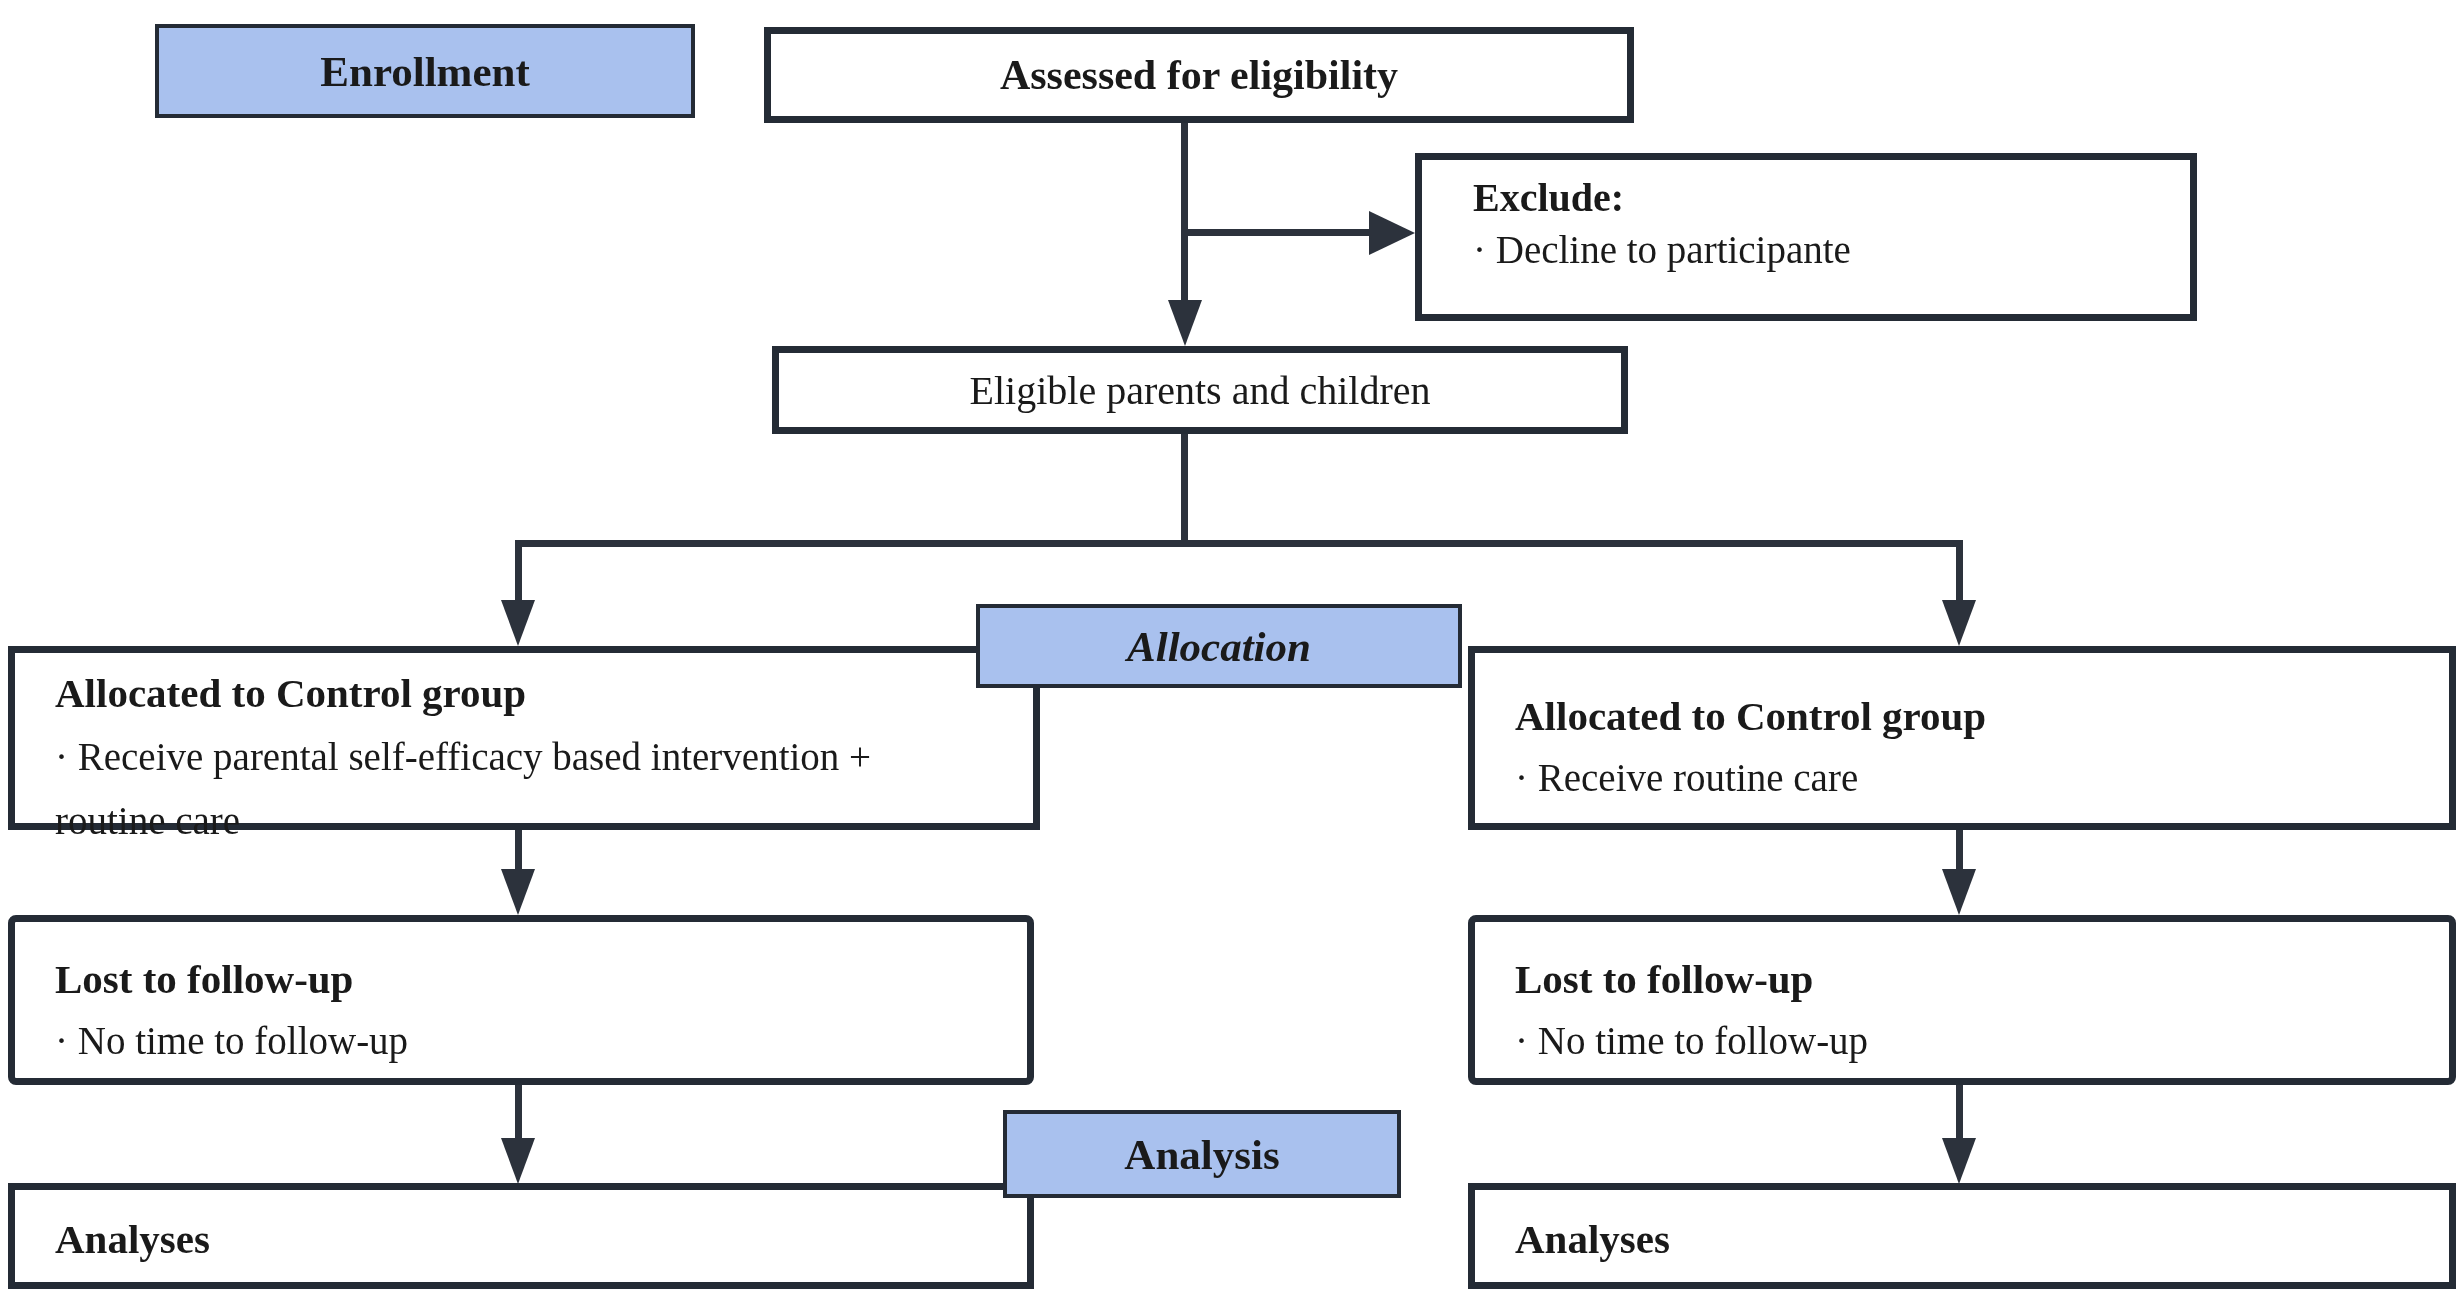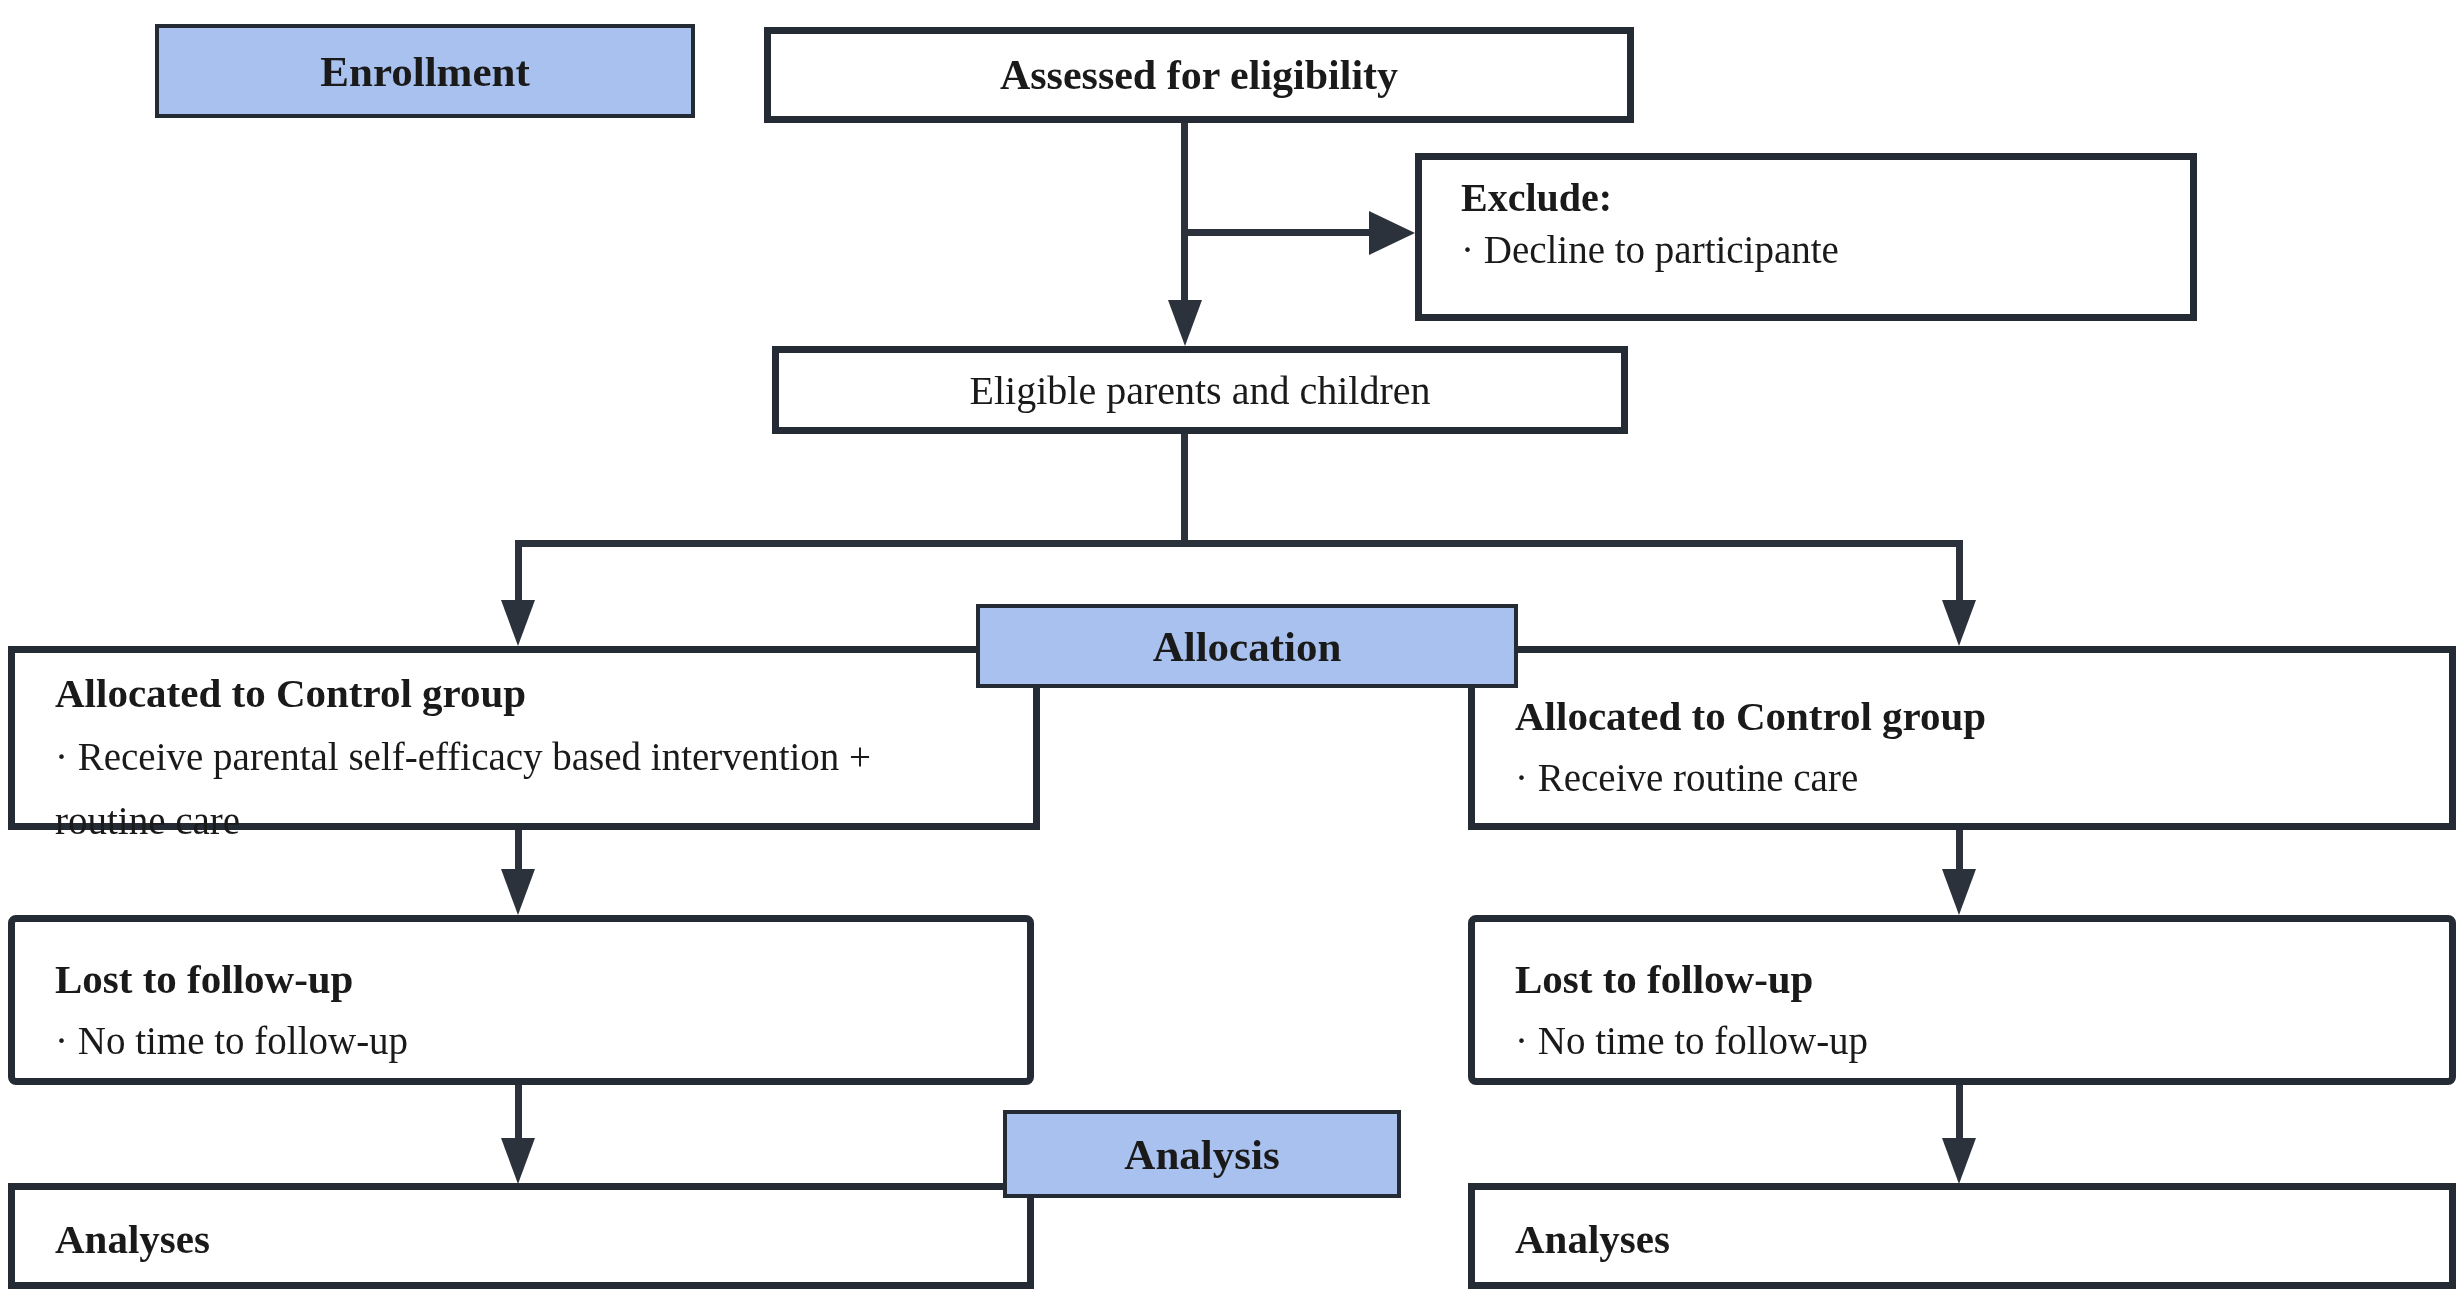--- a/index.html
+++ b/index.html
@@ -34,21 +34,21 @@
   .center-text{display:flex;align-items:center;justify-content:center;}
   .hdr-label{font-weight:bold;font-size:43px;}
   .big-label{font-weight:bold;font-size:42px;}
   .plain-label{font-size:40px;}
   .bt{font-weight:bold;font-size:41px;display:block;}
   .bline{font-size:39px;display:block;white-space:pre-wrap;}
   .pad3{padding:8px 28px 0 40px;line-height:64px;}
   .pad2{padding:26px 28px 0 40px;line-height:62px;border-radius:8px;}
   .pad2r{padding:32px 28px 0 40px;line-height:62px;}
   .pad1{padding:18px 28px 0 40px;line-height:62px;}
-  .padx{padding:12px 24px 0 39px;line-height:52px;}
+  .padx{padding:12px 24px 0 51px;line-height:52px;}
   .stem{position:absolute;background:var(--line,#2c323c);z-index:2;}
   .arrow-down{
     position:absolute;width:0;height:0;z-index:3;
     border-left:17px solid transparent;
     border-right:17px solid transparent;
     border-top:46px solid var(--line,#2c323c);
   }
   .arrow-right{
     position:absolute;width:0;height:0;z-index:3;
     border-top:22px solid transparent;
@@ -78,21 +78,21 @@
   <div class="arrow-down" style="left:1942px;top:600px;"></div>
   <div class="arrow-down" style="left:501px;top:869px;"></div>
   <div class="arrow-down" style="left:1942px;top:869px;"></div>
   <div class="arrow-down" style="left:501px;top:1138px;"></div>
   <div class="arrow-down" style="left:1942px;top:1138px;"></div>
 
   <div class="box blue" style="left:155px;top:24px;width:540px;height:94px;">
     <span class="hdr-label">Enrollment</span>
   </div>
 
-  <div class="box blue" style="left:976px;top:604px;width:542px;height:84px;">
+  <div class="box blue" style="left:976px;top:604px;width:486px;height:84px;font-style:italic;">
     <span class="hdr-label">Allocation</span>
   </div>
 
 
   <div class="box blue" style="left:1003px;top:1110px;width:398px;height:88px;">
     <span class="hdr-label">Analysis</span>
   </div>
 
   <div class="box center-text" style="left:764px;top:8px;width:870px;height:96px;margin-top:19px;">
     <span class="big-label">Assessed for eligibility</span>

